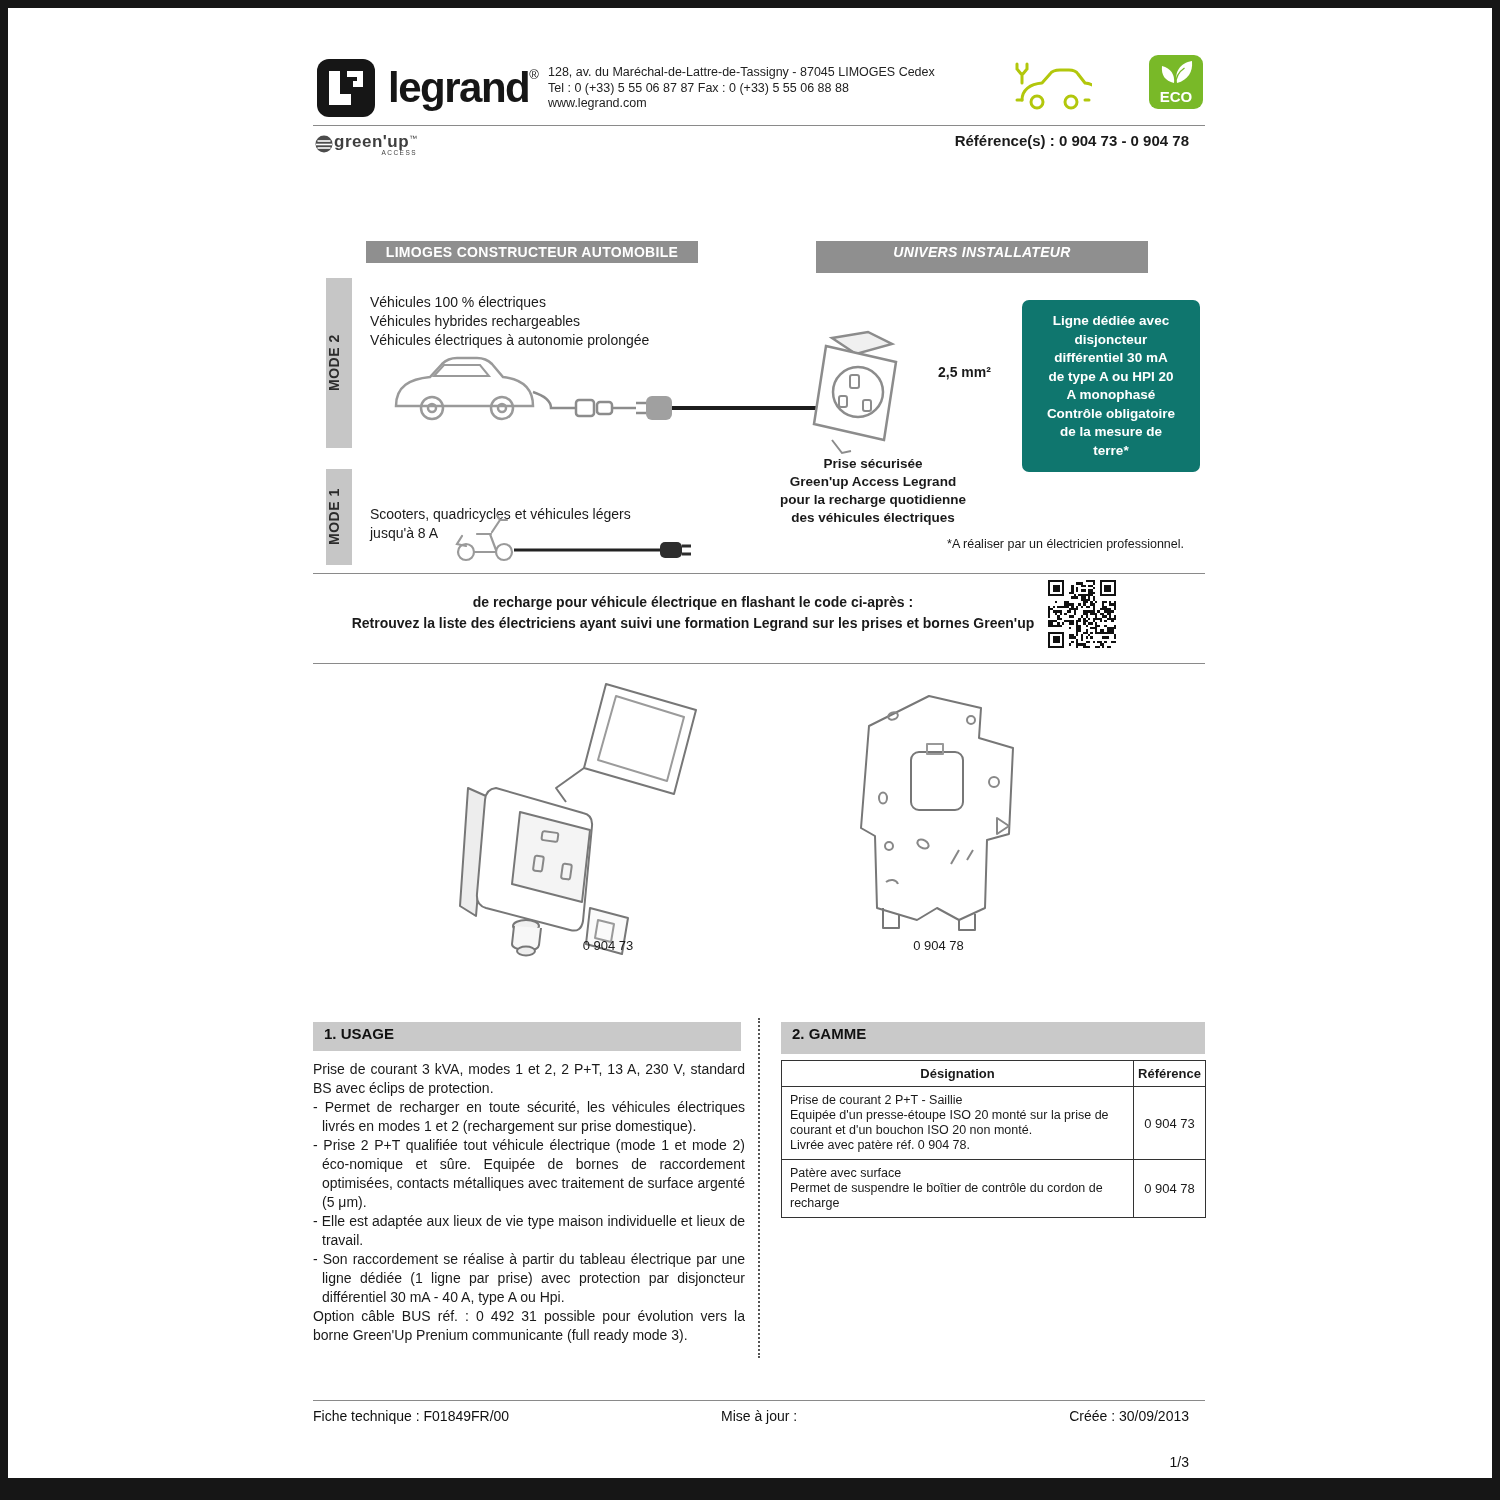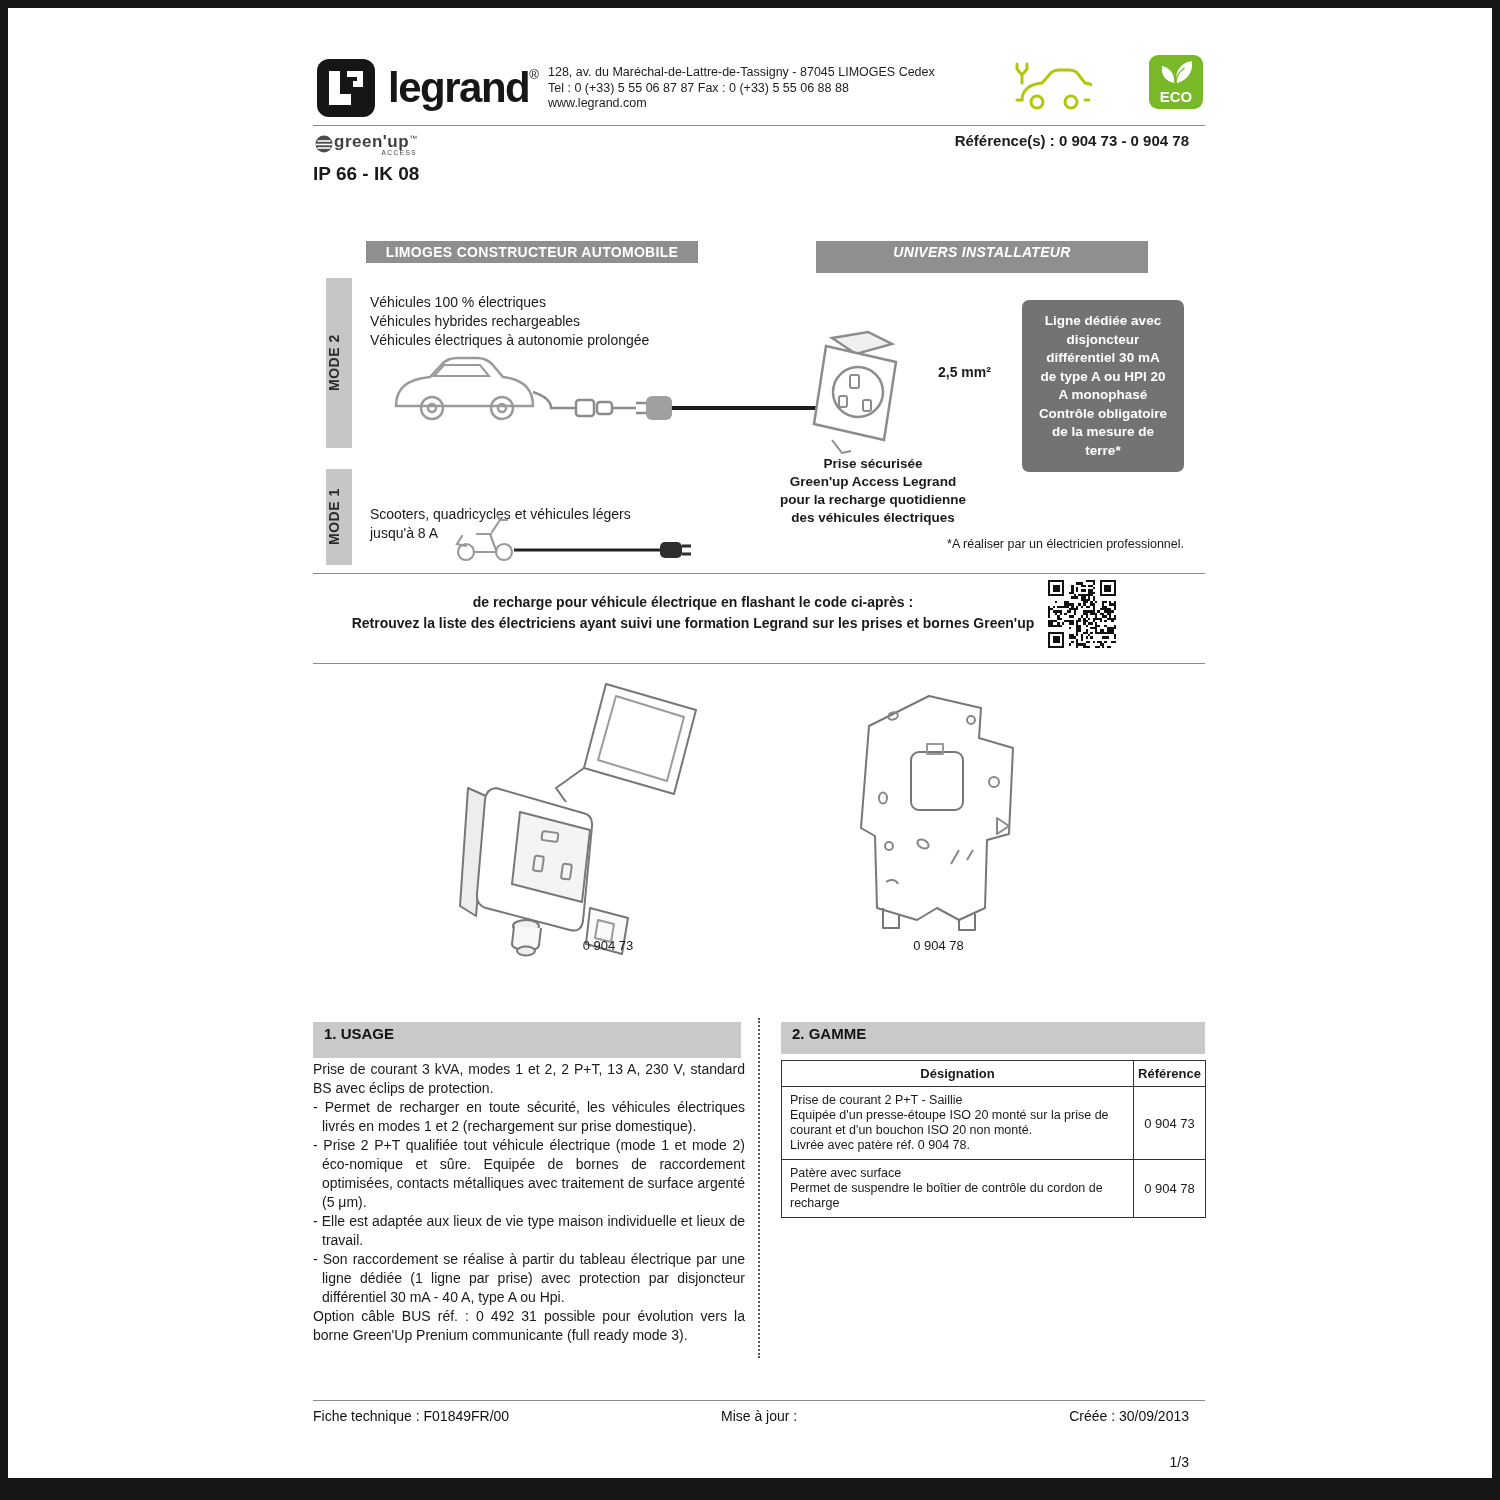--- a/index.html
+++ b/index.html
@@ -12,22 +12,22 @@
     font-family:"Liberation Sans", sans-serif;
     color:#1a1a1a;
     overflow:hidden;
   }
   .abs{position:absolute;}
   .rule{height:1px;background:#8a8a8a;}
   .bar-dark{background:#8f8f8f;color:#fff;font-weight:bold;font-size:14px;text-align:center;line-height:22px;letter-spacing:.3px;}
   .mode-bar{background:#c6c6c6;color:#2b2b2b;font-weight:bold;font-size:14px;letter-spacing:.5px;
     writing-mode:vertical-rl;transform:rotate(180deg);text-align:center;}
   .sec-header{background:#c9c9c9;color:#111;font-weight:bold;font-size:15px;line-height:24px;padding-left:11px;box-sizing:border-box;}
-  .info-box{background:#737373;border-radius:7px;color:#fff;font-weight:bold;font-size:13.5px;line-height:18.5px;text-align:center;
-    width:130px;padding:12px 16px;}
+  .info-box{background:#0f766e;border-radius:7px;color:#fff;font-weight:bold;font-size:13.5px;line-height:18.5px;text-align:center;
+    width:130px;padding:12px 24px;}
   .caption-c{font-weight:bold;font-size:13.5px;line-height:18px;text-align:center;}
   .mode-text{font-weight:normal;font-size:14px;line-height:19px;margin-top:11px;}
   .addr{font-size:12.5px;line-height:15.5px;color:#222;}
   .usage-body{font-size:14px;line-height:19px;text-align:justify;}
   .usage-body > div{margin:0 0 0 0;}
   .hang{padding-left:9px;text-indent:-9px;}
   .brand-text{font-size:42px;font-weight:bold;letter-spacing:-1.5px;color:#161616;line-height:1;}
   .sup{font-size:13px;vertical-align:super;font-weight:normal;}
   .greenup-wrap{display:flex;align-items:center;gap:0;}
   .greenup-text{font-weight:bold;font-size:17px;color:#3f3f3f;letter-spacing:.5px;}
@@ -106,21 +106,20 @@
         <line x1="3.5" y1="14" x2="16.5" y2="14"></line>
       </g>
     </svg>
     <div>
       <span class="greenup-text">green'up</span><span class="greenup-tm">™</span>
       <div class="greenup-access">ACCESS</div>
     </div>
   </div>
 
   <div class="abs" style="left:305px;top:152px;">
-    <div class="title-line">IP 66 - IK 08</div>
   </div>
 
   <div class="abs bar-dark" style="left:358px;top:233px;width:332px;height:22px;">LIMOGES CONSTRUCTEUR AUTOMOBILE</div>
   <div class="abs bar-dark" style="left:808px;top:233px;width:332px;height:32px;font-style:italic;">UNIVERS INSTALLATEUR</div>
 
   <div class="abs mode-bar" style="left:318px;top:270px;width:26px;height:170px;">MODE 2</div>
 
   <div class="abs mode-text" style="left:362px;top:274px;">
     <div>Véhicules 100 % électriques</div>
     <div>Véhicules hybrides rechargeables</div>
@@ -534,21 +533,21 @@
         <path d="M166 132 l12 8 -12 8 z" fill="none" stroke="#888"></path>
         <path d="M120 178 l8 -14 M136 174 l6 -10" stroke="#888" fill="none"></path>
         <path d="M55 196 c4 -3 10 -3 12 2" fill="none" stroke="#888"></path>
         <path d="M52 222 v20 h16 v-14" fill="none"></path>
         <path d="M128 234 v10 h16 v-16" fill="none"></path>
       </g>
     </svg>
   </div>
   <div class="abs prod-label" style="left:823px;top:930px;width:215px;">0 904 78</div>
 
-  <div class="abs sec-header" style="left:305px;top:1014px;width:428px;height:36px;">1. USAGE</div>
+  <div class="abs sec-header" style="left:305px;top:1014px;width:428px;height:29px;">1. USAGE</div>
   <div class="abs sec-header" style="left:773px;top:1014px;width:424px;height:32px;">2. GAMME</div>
 
   <div class="abs dotted-div" style="left:750px;top:1010px;height:340px;"></div>
 
   <div class="abs usage-body" style="left:305px;top:1052px;width:432px;">
     <div>Prise de courant 3 kVA, modes 1 et 2, 2 P+T, 13 A, 230 V, standard BS avec éclips de protection.</div>
     <div class="hang">- Permet de recharger en toute sécurité, les véhicules électriques livrés en modes 1 et 2 (rechargement sur prise domestique).</div>
     <div class="hang">- Prise 2 P+T qualifiée tout véhicule électrique (mode 1 et mode 2) éco-nomique et sûre. Equipée de bornes de raccordement optimisées, contacts métalliques avec traitement de surface argenté (5 μm).</div>
     <div class="hang">- Elle est adaptée aux lieux de vie type maison individuelle et lieux de travail.</div>
     <div class="hang">- Son raccordement se réalise à partir du tableau électrique par une ligne dédiée (1 ligne par prise) avec protection par disjoncteur différentiel 30 mA - 40 A, type A ou Hpi.</div>

